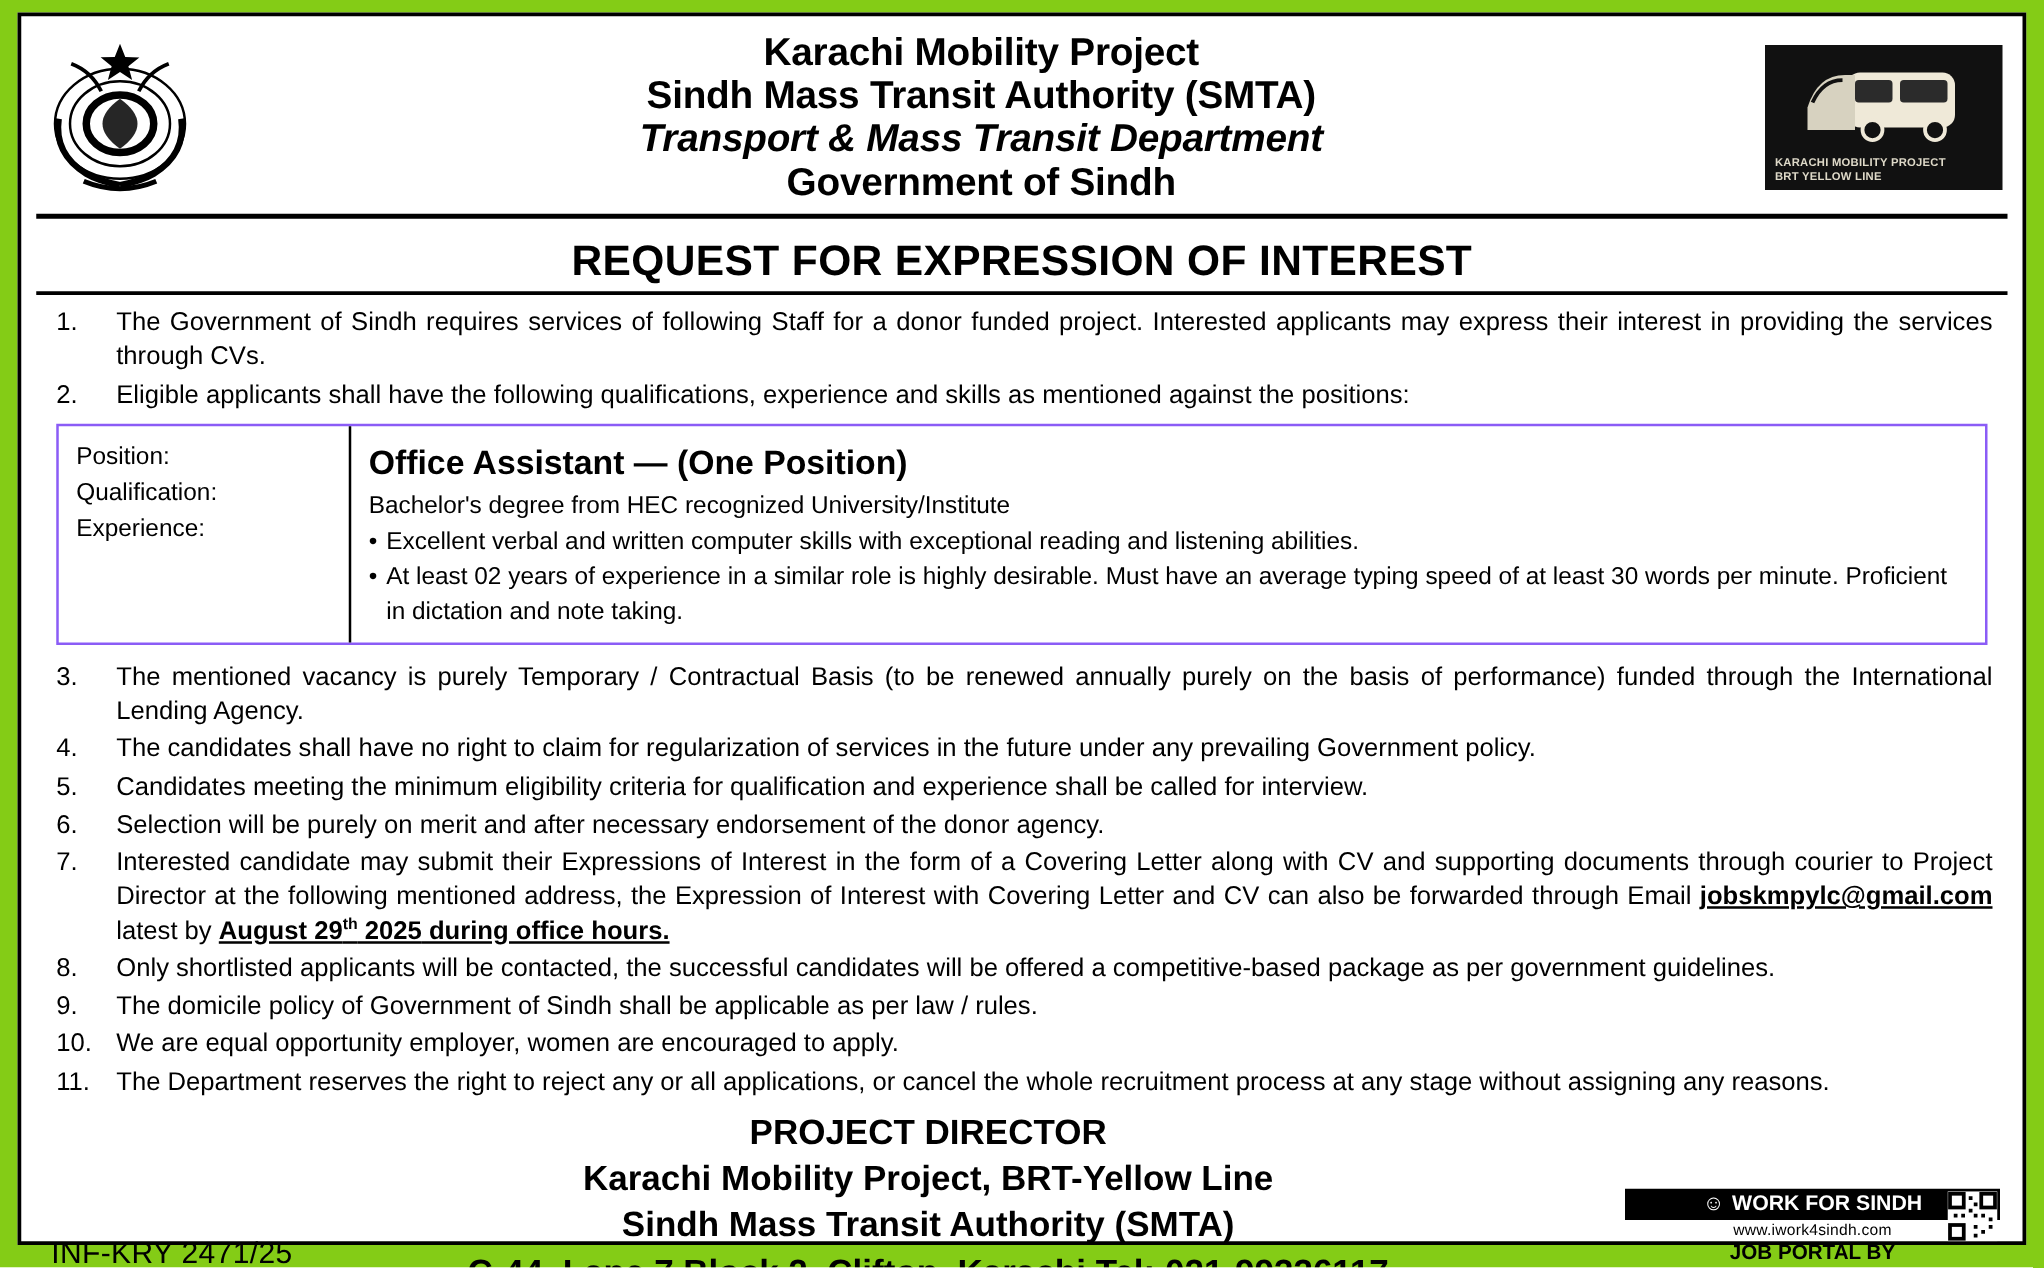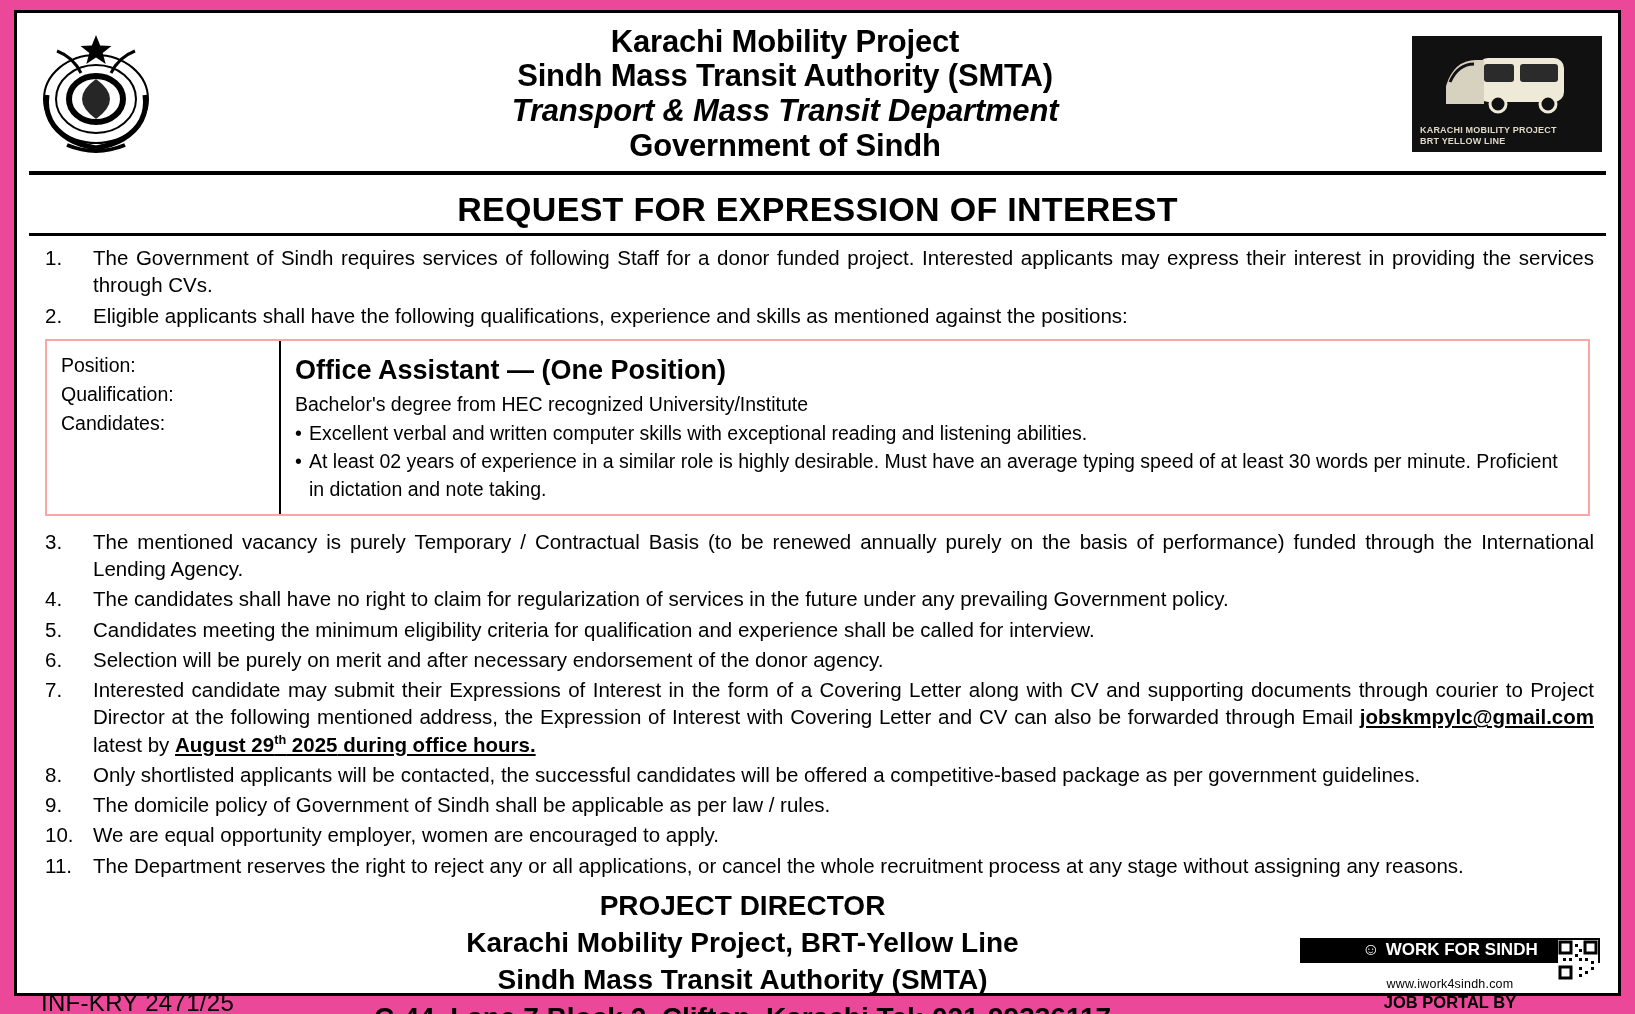--- a/index.html
+++ b/index.html
@@ -9,21 +9,21 @@
   }
   body {
     font-family: "Liberation Sans", sans-serif;
     color: #000000;
   }
   .page {
     position: relative;
     width: 1635px;
     height: 1014px;
     box-sizing: border-box;
-    background: #ec4899;
+    background: #84cc16;
     overflow: hidden;
   }
   .ad-frame {
     position: absolute;
     left: 14px;
     top: 10px;
     width: 1607px;
     height: 986px;
     border: 3px solid #000;
     box-sizing: border-box;
@@ -118,21 +118,21 @@
   }
   .clause .body {
     flex: 1 1 auto;
     text-align: justify;
     padding-right: 14px;
   }
 
   
   .pos-table {
     margin: 10px 18px 12px 18px;
-    border: 2px solid #fca5a5;
+    border: 2px solid #8b5cf6;
     display: flex;
   }
   .pos-left {
     flex: 0 0 218px;
     border-right: 2px solid #000;
     padding: 10px 0 10px 14px;
     font-size: 19.5px;
     line-height: 1.5;
   }
   .pos-right {
@@ -189,21 +189,21 @@
     font-size: 17px;
     padding: 2px 6px 3px 6px;
     display: flex;
     align-items: center;
     justify-content: center;
     gap: 6px;
   }
   .ws-url {
     font-size: 12.5px;
     letter-spacing: 0.2px;
-    margin-top: 14px;
+    margin-top: 1px;
   }
   .ws-portal {
     font-weight: bold;
     font-size: 16.5px;
     line-height: 1.15;
     margin-top: 2px;
   }
   .qr {
     position: absolute;
     right: 2px;
@@ -270,21 +270,21 @@
     </div>
     <div class="clause">
       <div class="num">2.</div>
       <div class="body">Eligible applicants shall have the following qualifications, experience and skills as mentioned against the positions:</div>
     </div>
 
     <div class="pos-table">
       <div class="pos-left">
         <div>Position:</div>
         <div>Qualification:</div>
-        <div>Candidates:</div>
+        <div>Experience:</div>
       </div>
       <div class="pos-right">
         <div class="pos-title">Office Assistant — (One Position)</div>
         <div>Bachelor's degree from HEC recognized University/Institute</div>
         <div class="pos-bullets">
           <div class="pos-bullet">
             <div class="dot">•</div>
             <div class="txt">Excellent verbal and written computer skills with exceptional reading and listening abilities.</div>
           </div>
           <div class="pos-bullet">

